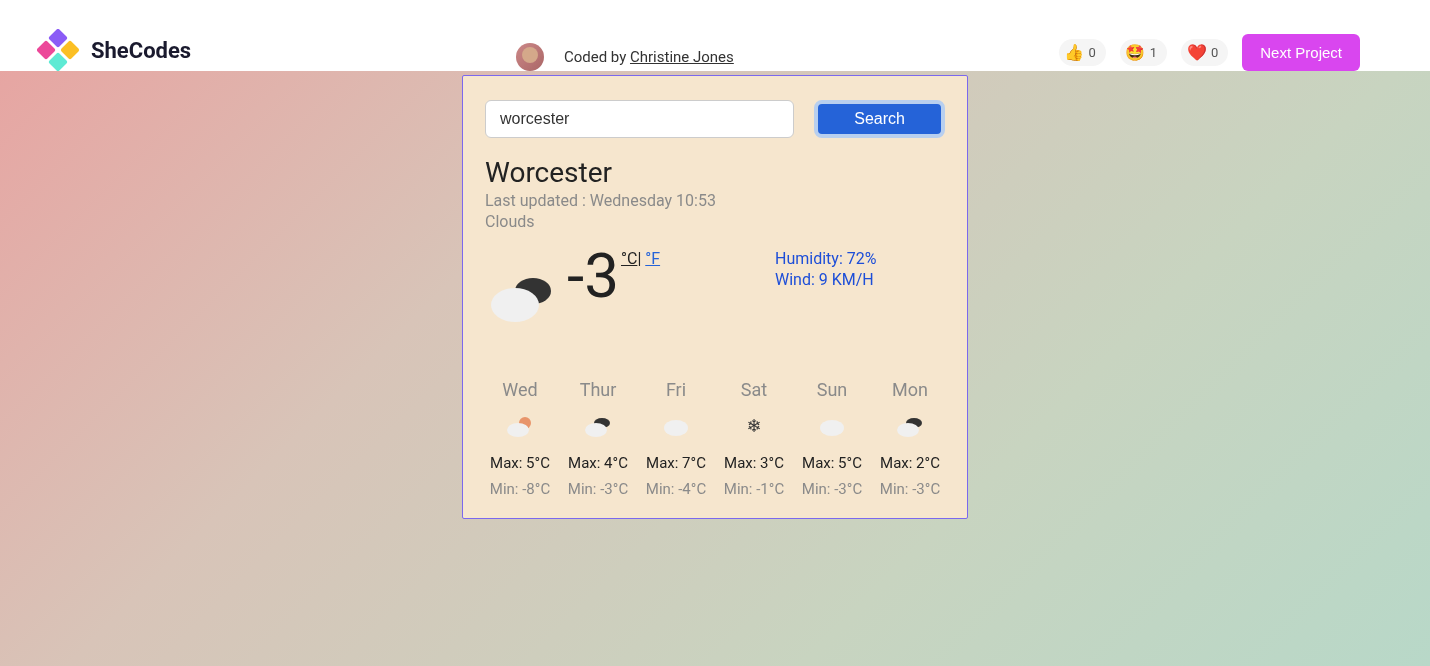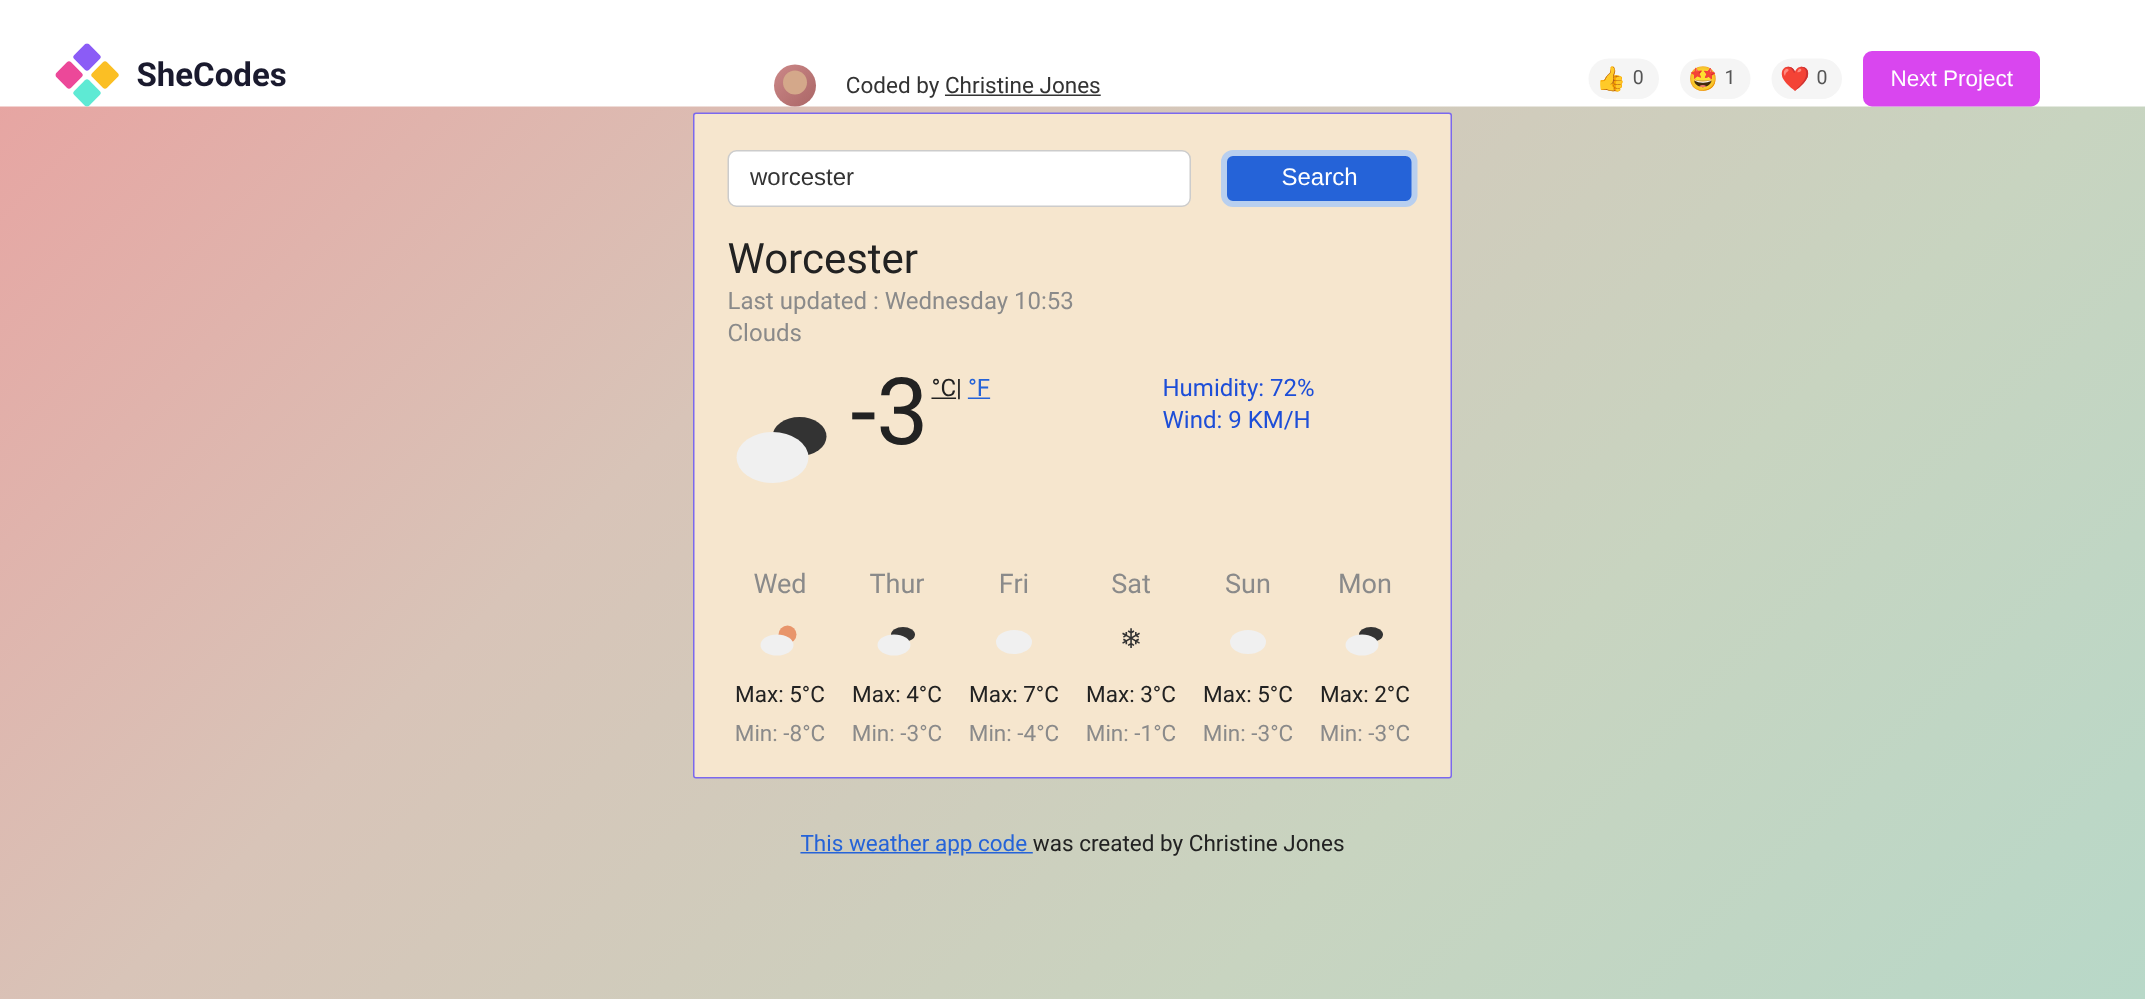--- a/index.html
+++ b/index.html
@@ -376,16 +376,13 @@
               <ellipse cx="19" cy="9" rx="8" ry="5" fill="#333"></ellipse>
               <ellipse cx="13" cy="16" rx="11" ry="7" fill="#f0f0f0"></ellipse>
             </svg>
         </div>
         <div class="day-max">Max: 2°C</div>
         <div class="day-min">Min: -3°C</div>
       </div>
     </div>
   </div>
 
-  <div class="footer">
-    <a href="#">This weather app code </a><span>was created by Christine Jones</span>
-  </div>
 </div>
 
 </body></html>

